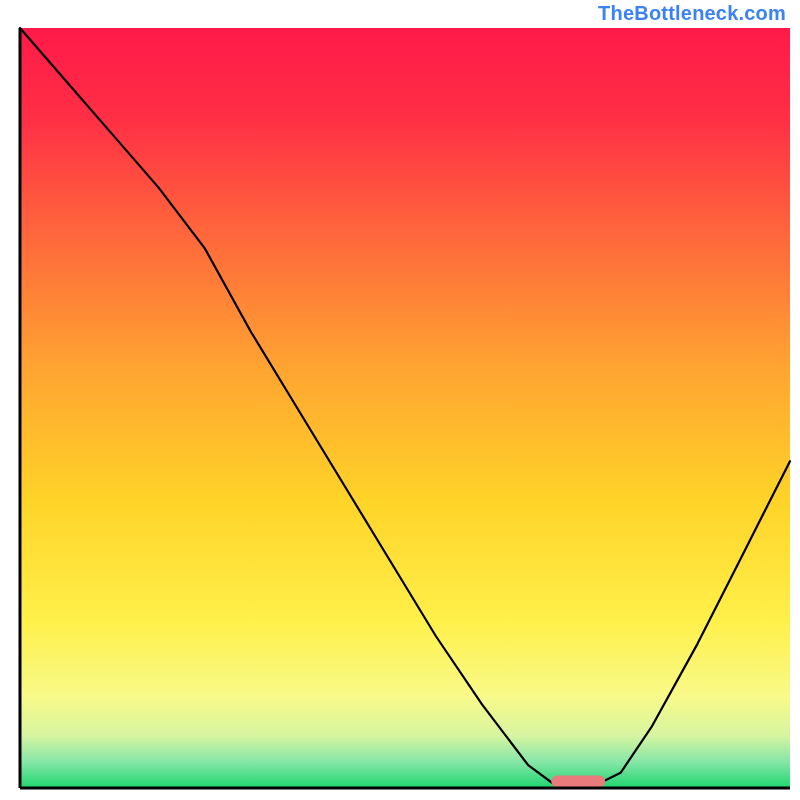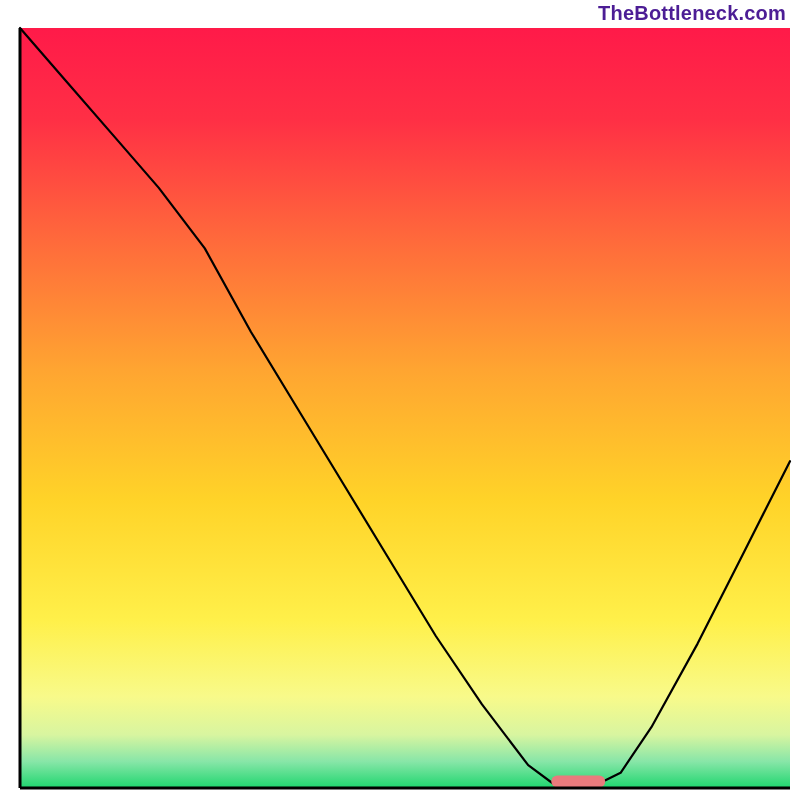--- a/index.html
+++ b/index.html
@@ -10,21 +10,21 @@
     background: #ffffff;
     font-family: Arial, Helvetica, sans-serif;
     overflow: hidden;
   }
   .attribution {
     position: absolute;
     top: 2px;
     right: 14px;
     font-size: 20px;
     font-weight: 600;
-    color: #4c1d95;
+    color: #3b82f6;
     letter-spacing: 0.2px;
   }
   svg {
     display: block;
   }
 </style>
 </head>
 <body>
 
 <div class="attribution">TheBottleneck.com</div>

